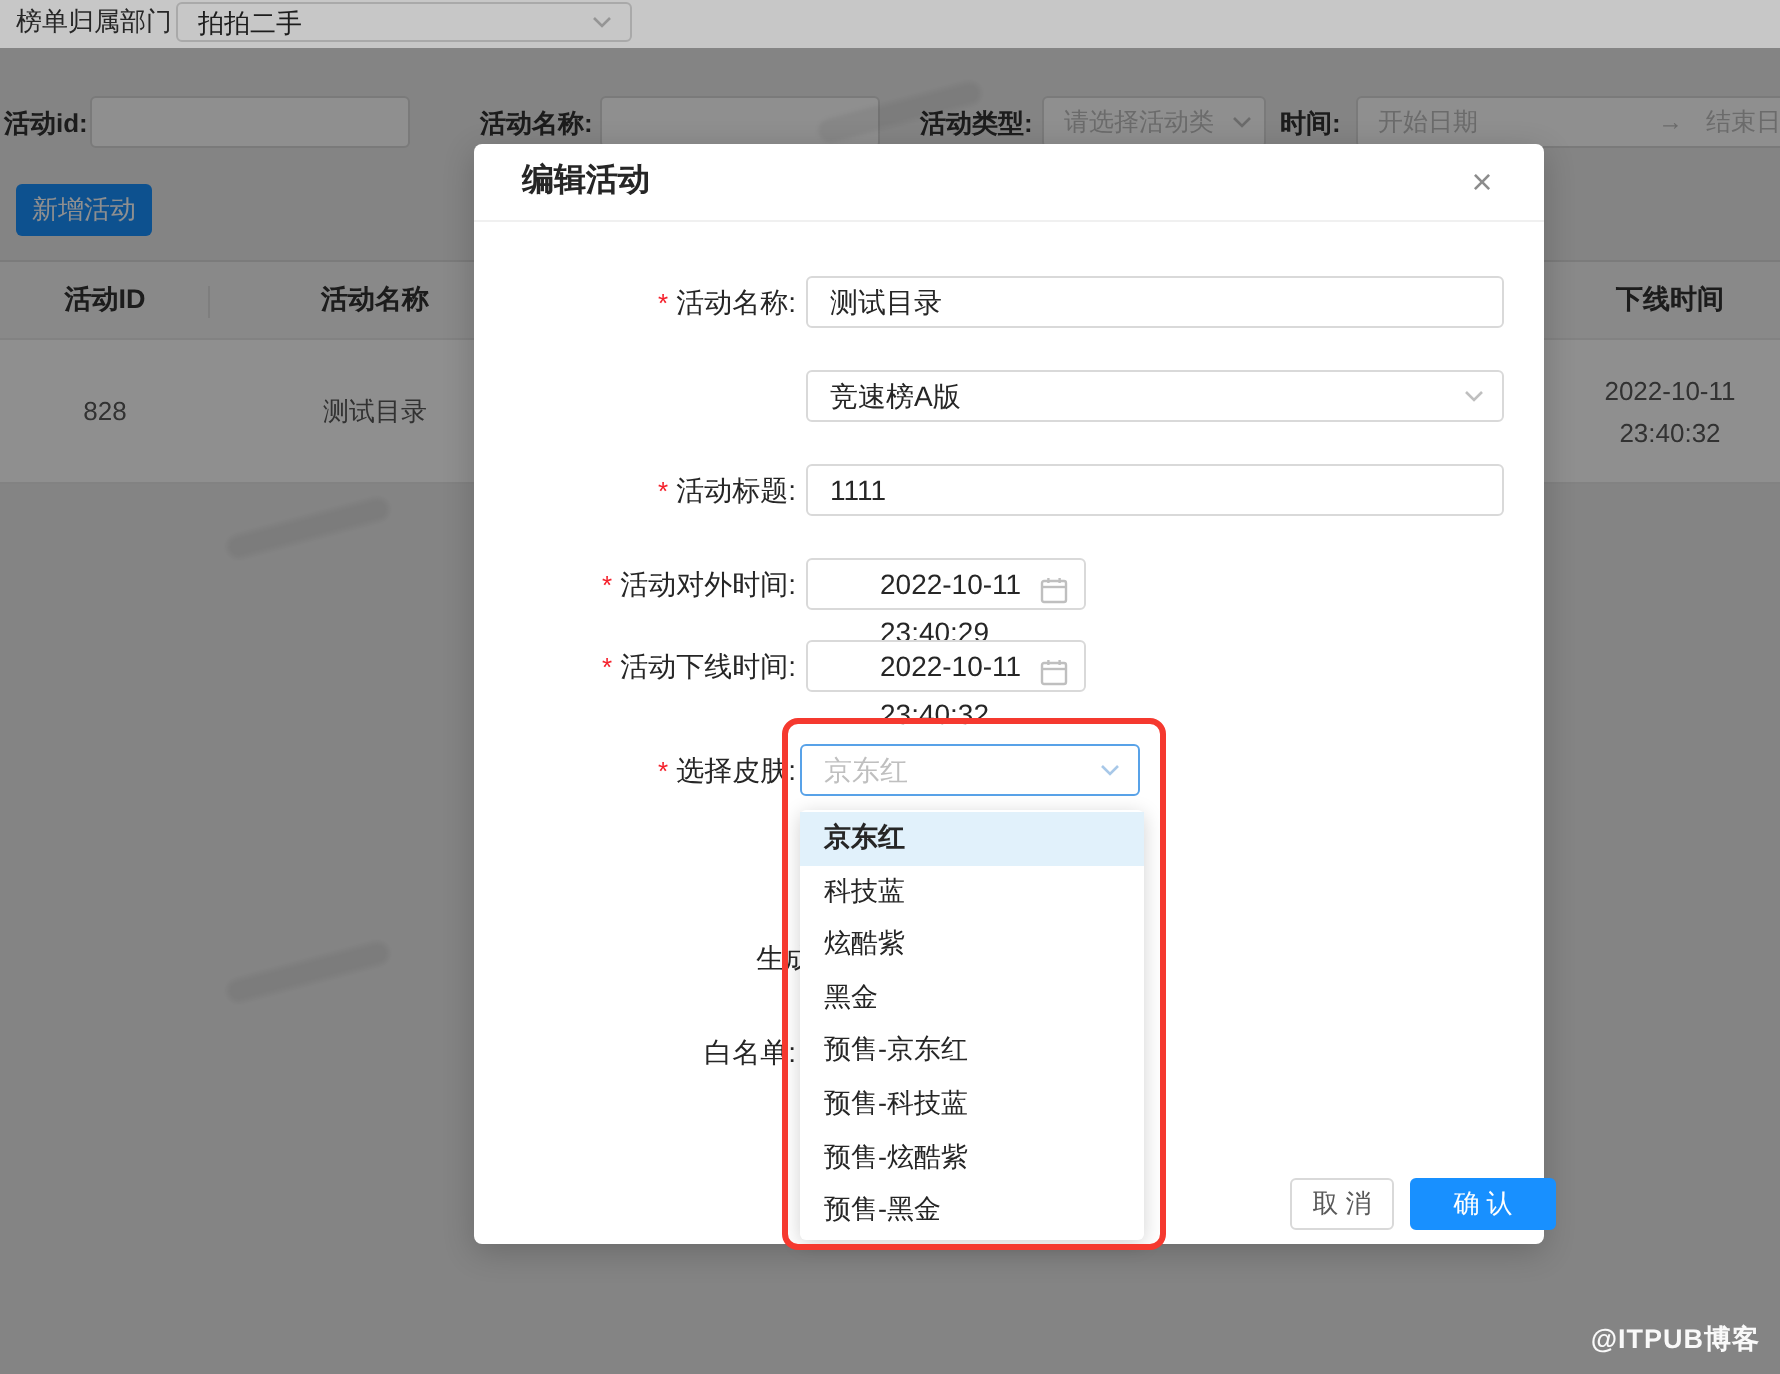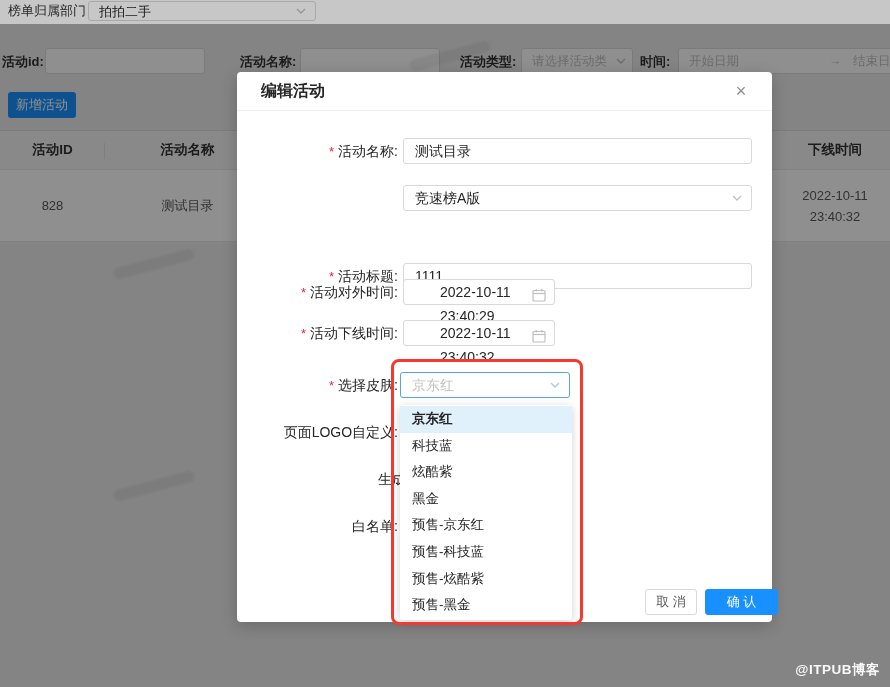--- a/index.html
+++ b/index.html
@@ -35,21 +35,21 @@
   .mask-main{position:absolute;top:24px;left:0;right:0;bottom:0;background:rgba(0,0,0,0.44);z-index:50;}
   
   .modal{position:absolute;left:237px;top:72px;width:535px;height:550px;background:#fff;border-radius:4px;z-index:60;box-shadow:0 4px 16px rgba(0,0,0,0.2);}
   .m-header{position:relative;height:38px;border-bottom:1px solid #f0f0f0;}
   .m-title{position:absolute;left:24px;top:0;line-height:38px;font-size:16px;font-weight:700;color:#262626;}
   .m-close{position:absolute;right:20px;top:8px;width:22px;height:22px;line-height:22px;text-align:center;font-size:18px;color:#8c8c8c;cursor:pointer;}
   .frow{position:absolute;left:0;width:100%;height:26px;}
   .lbl{position:absolute;right:374px;top:0;line-height:26px;font-size:14px;color:#262626;white-space:nowrap;}
   .req{color:var(--required,#f5222d);margin-right:4px;font-size:13px;}
   .inp{position:absolute;left:166px;top:0;height:26px;box-sizing:border-box;background:#fff;border:1px solid #d9d9d9;border-radius:3px;line-height:24px;padding-left:11px;font-size:14px;color:#262626;}
-  .inp-full{width:349px;} .inp-date{width:152px;padding-right:28px;padding-left:36px;}
+  .inp-full{width:349px;} .inp-date{width:140px;padding-right:28px;padding-left:36px;}
   .cal{position:absolute;right:8px;top:5px;width:14px;height:14px;}
   .skin-select{left:163px;width:170px;border:1px solid var(--skin-select-border,#58a2e8);}
   .m-btn{position:absolute;top:517px;height:26px;box-sizing:border-box;border-radius:3px;font-size:13px;line-height:24px;text-align:center;padding:0;}
   .btn-cancel{left:408px;width:52px;background:#fff;border:1px solid #d9d9d9;color:#595959;}
   .btn-confirm{left:468px;width:73px;background:var(--primary,#1890ff);border:1px solid var(--primary,#1890ff);color:#fff;}
   
   .dd-panel{position:absolute;left:400px;top:405px;width:172px;background:#fff;border-radius:3px;box-shadow:0 2px 10px rgba(0,0,0,0.18);z-index:70;padding:1px 0;}
   .dd-option{height:26.6px;line-height:26.6px;padding-left:12px;font-size:13.5px;color:#262626;cursor:pointer;}
   .dd-selected{font-weight:700;background:var(--option-highlight,#e1f1fb);}
   
@@ -135,21 +135,21 @@
     <div class="inp inp-full">
       <span>竞速榜A版</span>
       <span class="chev">
         <svg width="10" height="6" viewBox="0 0 10 6">
             <polyline points="1,1 5,5 9,1" fill="none" stroke="#bfbfbf" stroke-width="1.3"></polyline>
           </svg>
       </span>
     </div>
   </div>
 
-  <div class="frow" style="top:160px;margin-top:31px;">
+  <div class="frow" style="top:160px;">
     <span class="lbl"><span class="req">*</span><span>活动标题:</span></span>
     <div class="inp inp-full">1111</div>
   </div>
 
   <div class="frow" style="top:207px;">
     <span class="lbl"><span class="req">*</span><span>活动对外时间:</span></span>
     <div class="inp inp-date">
       <span>2022-10-11 23:40:29</span>
       <span class="cal">
         <svg width="14" height="14" viewBox="0 0 14 14">
@@ -182,23 +182,20 @@
     <div class="inp skin-select">
       <span class="placeholder">京东红</span>
       <span class="chev">
         <svg width="10" height="6" viewBox="0 0 10 6">
             <polyline points="1,1 5,5 9,1" fill="none" stroke="#a8c8e8" stroke-width="1.3"></polyline>
           </svg>
       </span>
     </div>
   </div>
 
-  <div class="frow" style="top:347px;">
-    <span class="lbl">页面LOGO自定义:</span>
-  </div>
   <div class="frow" style="top:394px;padding-left:40px;">
     <span class="lbl">生成海报:</span>
   </div>
   <div class="frow" style="top:441px;">
     <span class="lbl">白名单:</span>
   </div>
 
   <button class="m-btn btn-cancel">取 消</button>
   <button class="m-btn btn-confirm">确 认</button>
 </div>

